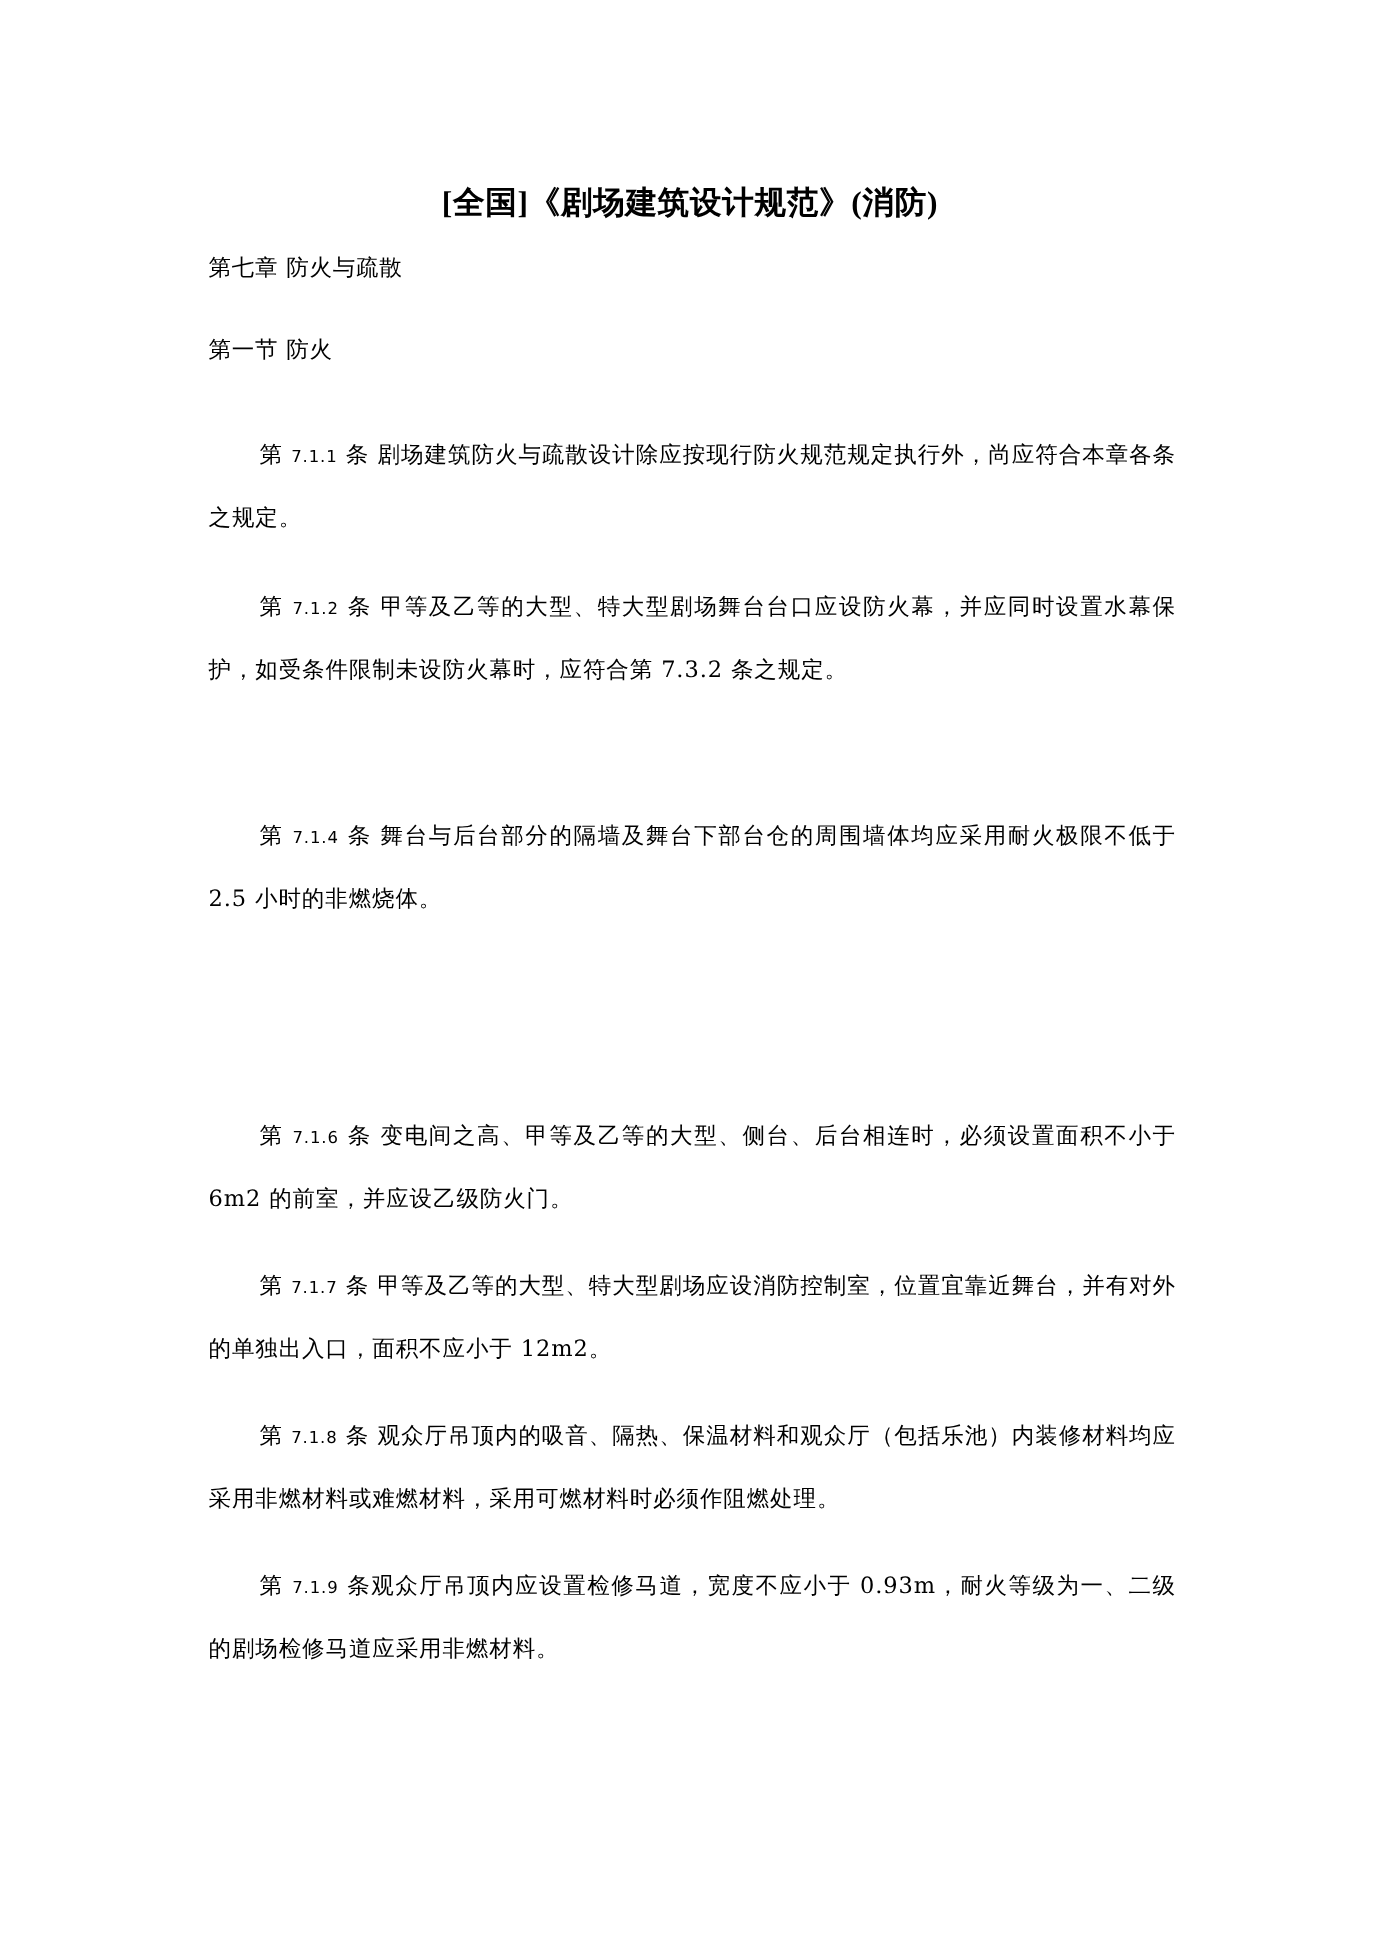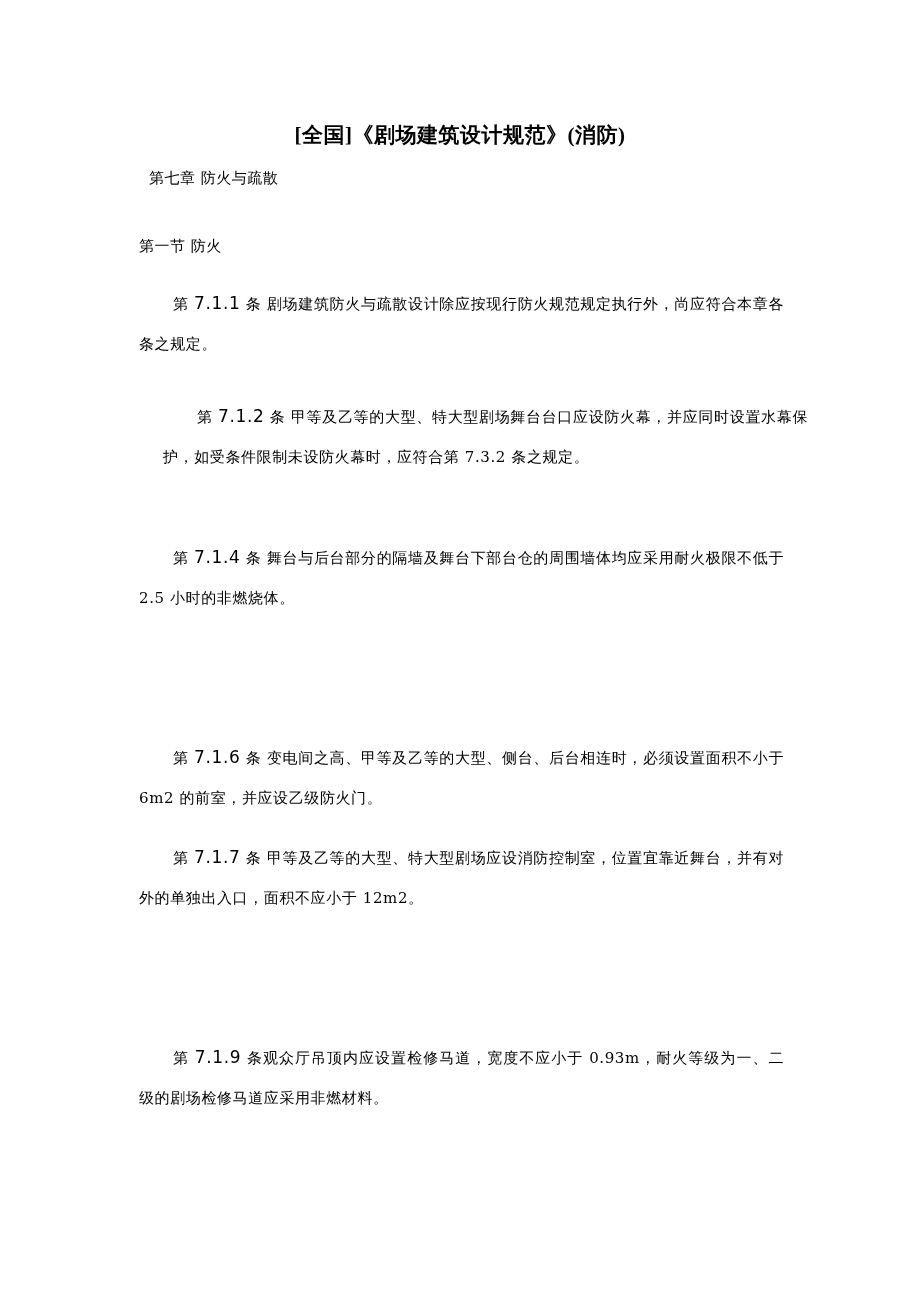--- a/index.html
+++ b/index.html
@@ -35,72 +35,75 @@
       line-height: 28px;
       letter-spacing: 0.5px;
     }
     .heading {
       position: absolute;
       left: 139px;
       font-size: 15px;
       line-height: 22px;
       letter-spacing: 0.5px;
     }
-    .heading.chapter { top: 167px; margin-left: 10px; }
-    .heading.section { top: 235px; }
+    .heading.chapter { top: 167px; }
+    .heading.section { top: 222px; }
 
     .article {
       position: absolute;
       left: 139px;
       width: 645px;
       font-size: 15px;
       line-height: 40px;
       letter-spacing: 0.6px;
       text-align: justify;
       text-indent: 34px;
     }
     .article .num {
       font-family: "DejaVu Sans", "Liberation Sans", sans-serif;
-      font-size: 17px;
+      font-size: 11px;
     }
     .article .label {
       font-family: "DejaVu Serif", "Liberation Serif", serif;
     }
   </style>
 </head>
 <body>
 
 <div class="page">
 
   <div class="title">[全国]《剧场建筑设计规范》(消防)</div>
 
   <div class="heading chapter">第七章  防火与疏散</div>
 
   <div class="heading section">第一节  防火</div>
 
   <div class="article" style="top:283px;">
     <span class="label">第 </span><span class="num">7.1.1</span><span class="label"> 条  </span><span>剧场建筑防火与疏散设计除应按现行防火规范规定执行外，尚应符合本章各条之规定。</span>
   </div>
 
-  <div class="article" style="top:396px;margin-left:24px;">
+  <div class="article" style="top:384px;">
     <span class="label">第 </span><span class="num">7.1.2</span><span class="label"> 条  </span><span>甲等及乙等的大型、特大型剧场舞台台口应设防火幕，并应同时设置水幕保护，如受条件限制未设防火幕时，应符合第 7.3.2 条之规定。</span>
   </div>
 
 
   <div class="article" style="top:537px;">
     <span class="label">第 </span><span class="num">7.1.4</span><span class="label"> 条  </span><span>舞台与后台部分的隔墙及舞台下部台仓的周围墙体均应采用耐火极限不低于 2.5 小时的非燃烧体。</span>
   </div>
 
 
   <div class="article" style="top:737px;">
     <span class="label">第 </span><span class="num">7.1.6</span><span class="label"> 条  </span><span>变电间之高、甲等及乙等的大型、侧台、后台相连时，必须设置面积不小于 6m2 的前室，并应设乙级防火门。</span>
   </div>
 
   <div class="article" style="top:837px;">
     <span class="label">第 </span><span class="num">7.1.7</span><span class="label"> 条  </span><span>甲等及乙等的大型、特大型剧场应设消防控制室，位置宜靠近舞台，并有对外的单独出入口，面积不应小于 12m2。</span>
   </div>
 
+  <div class="article" style="top:937px;">
+    <span class="label">第 </span><span class="num">7.1.8</span><span class="label"> 条  </span><span>观众厅吊顶内的吸音、隔热、保温材料和观众厅（包括乐池）内装修材料均应采用非燃材料或难燃材料，采用可燃材料时必须作阻燃处理。</span>
+  </div>
 
   <div class="article" style="top:1037px;">
     <span class="label">第 </span><span class="num">7.1.9</span><span class="label"> 条</span><span>观众厅吊顶内应设置检修马道，宽度不应小于 0.93m，耐火等级为一、二级的剧场检修马道应采用非燃材料。</span>
   </div>
 
 </div>
 
 </body></html>

